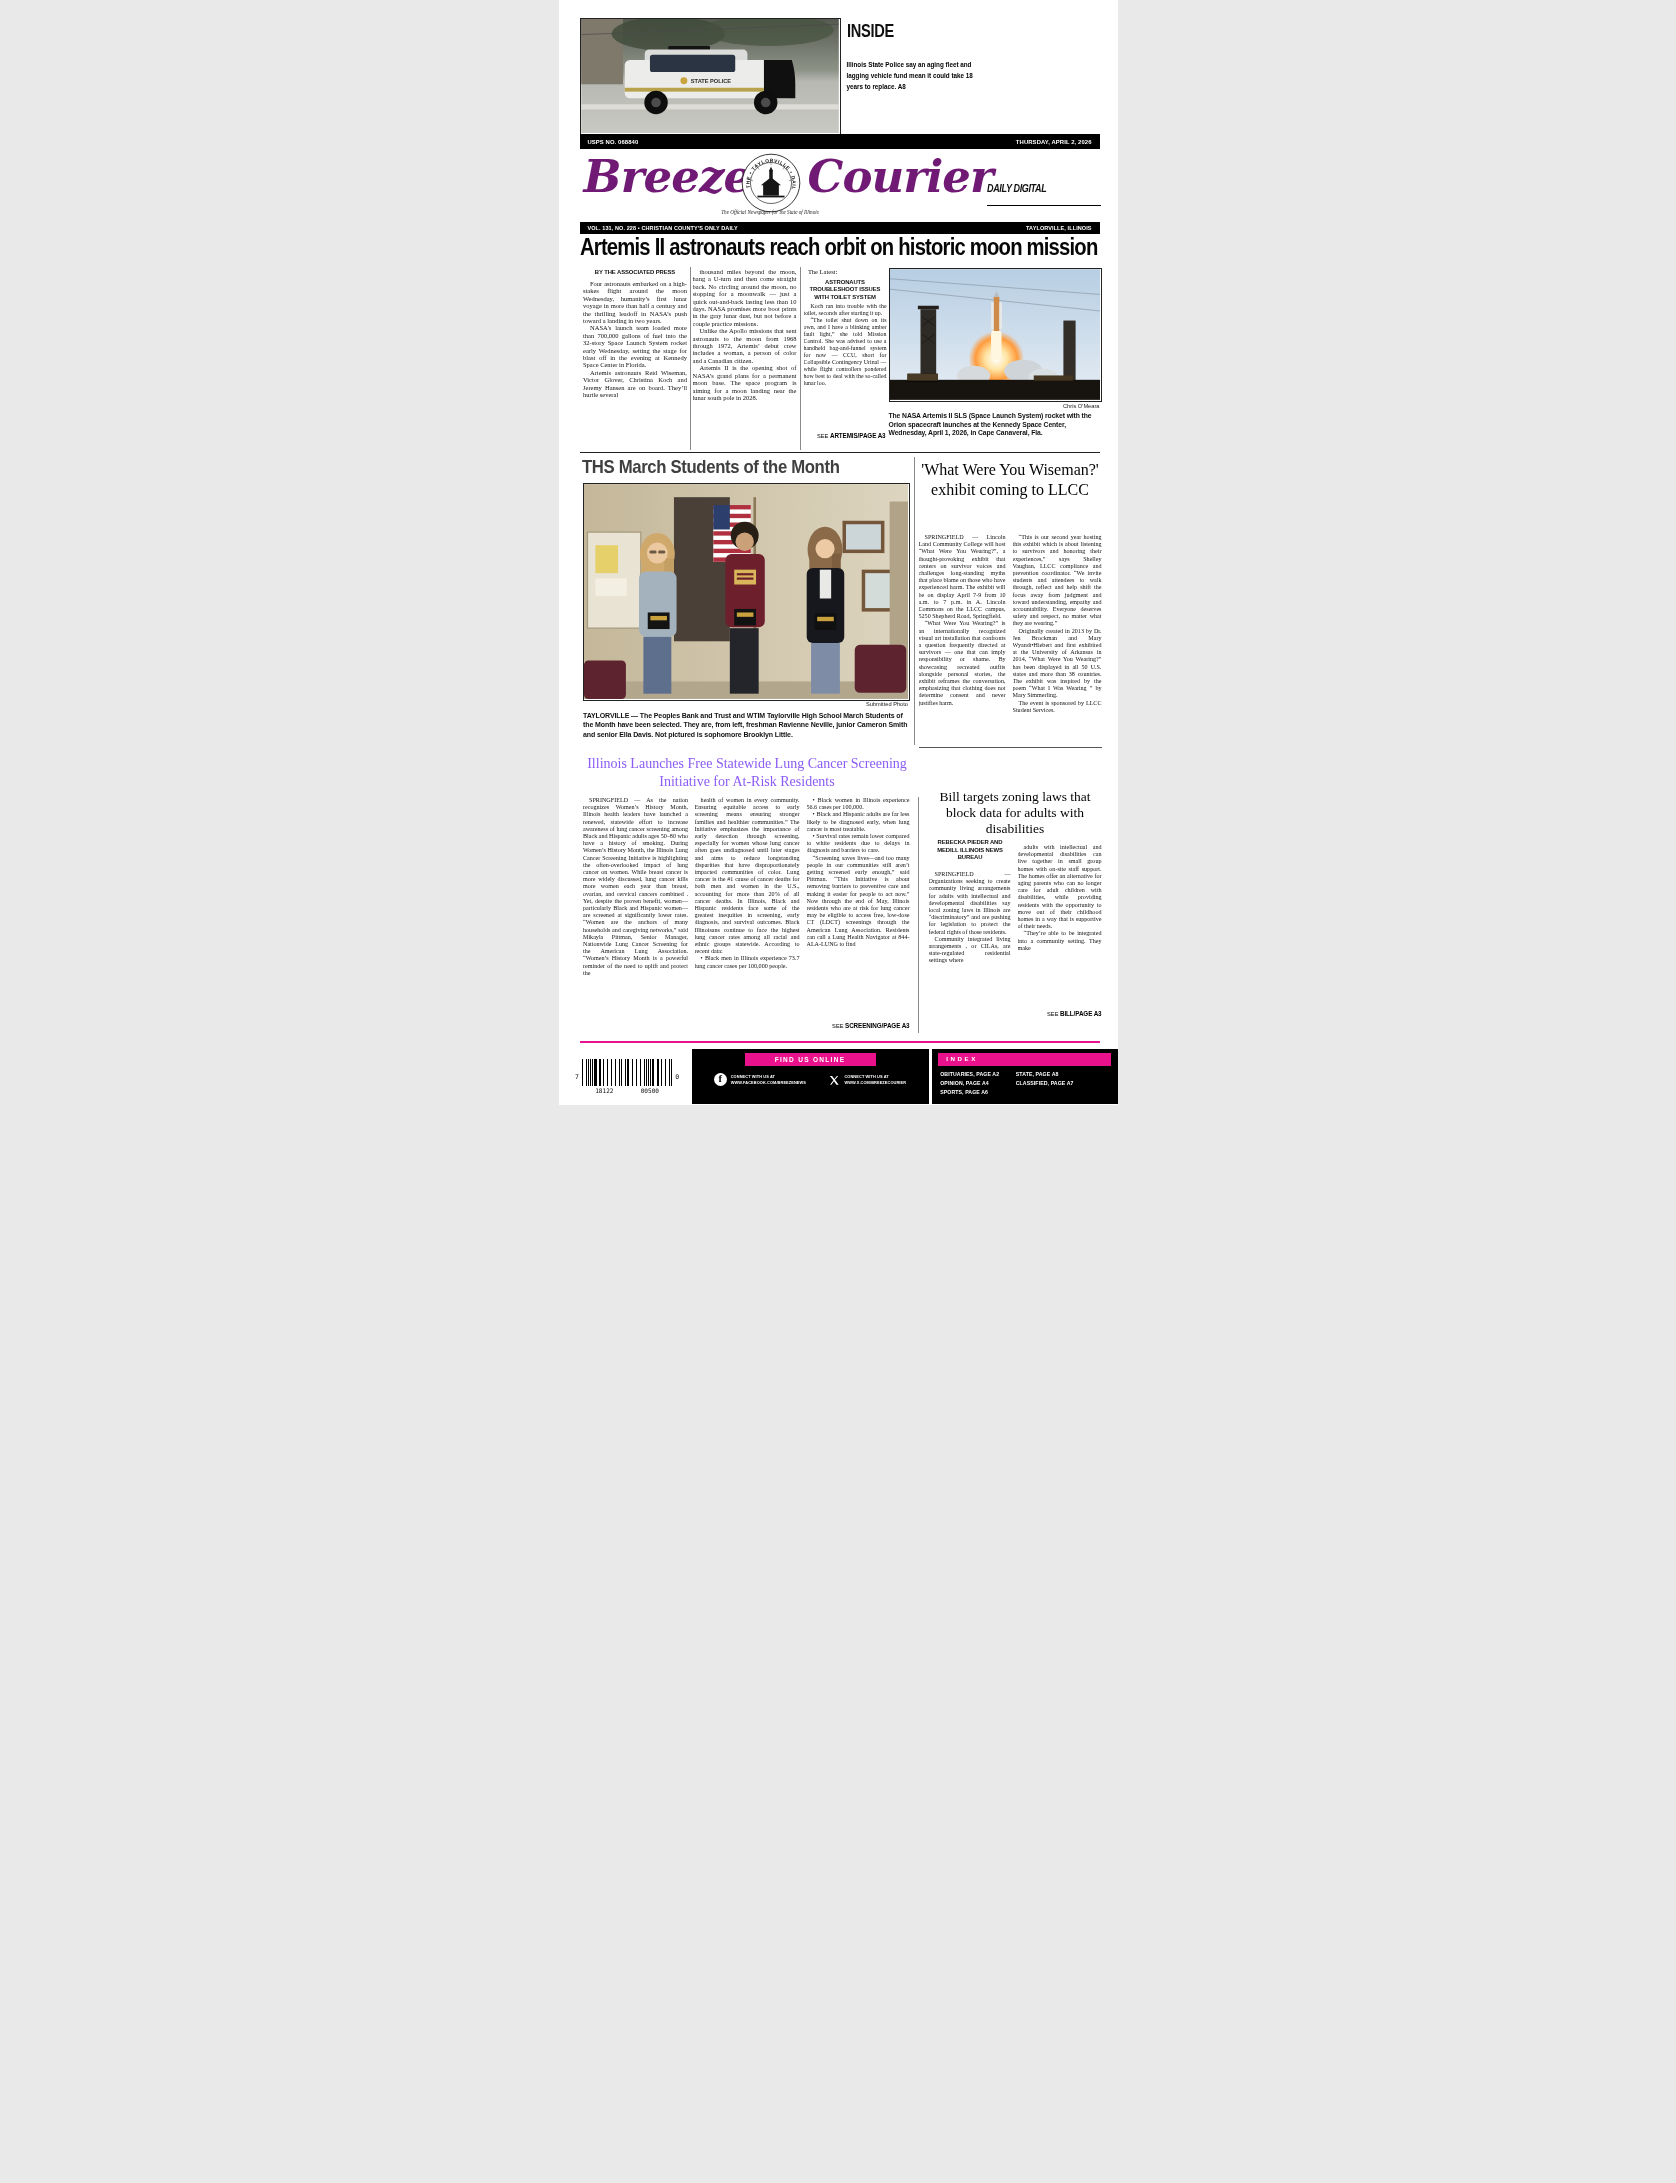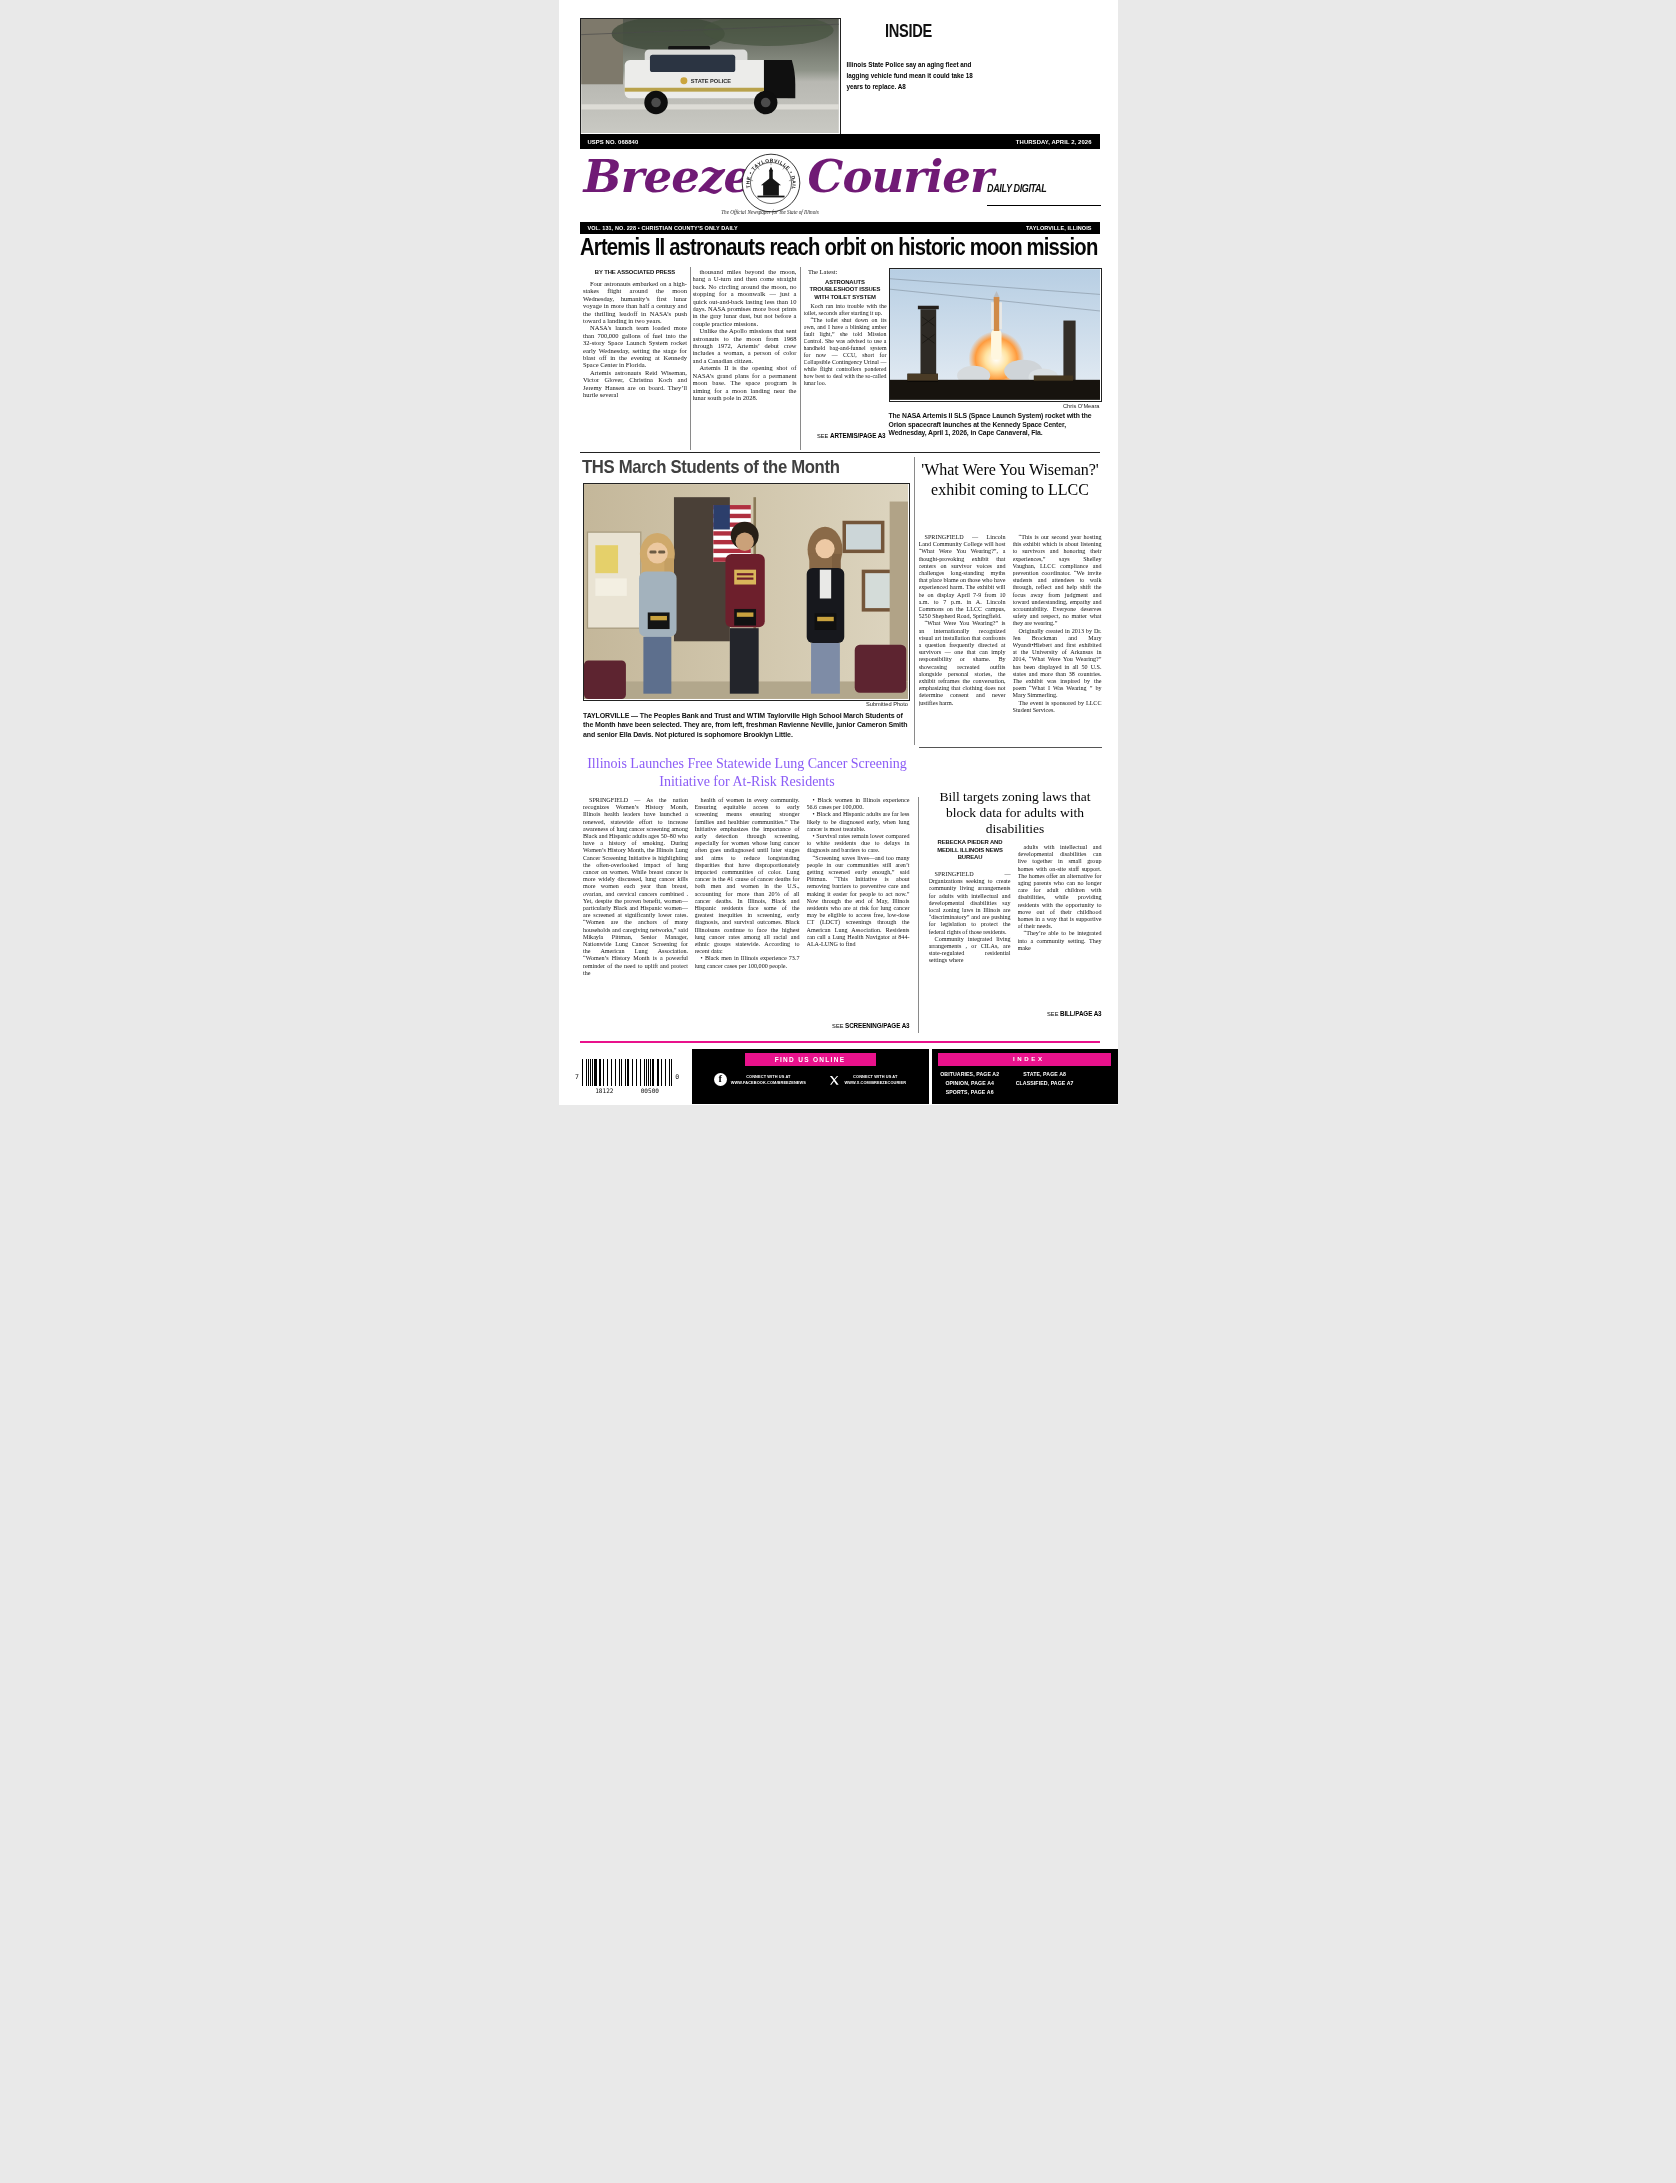--- a/index.html
+++ b/index.html
@@ -1,20 +1,20 @@
 <!DOCTYPE html>
 <html style="font-size:7px"><head>
 <meta charset="utf-8">
 <style>
   html,body{margin:0;padding:0;background:#e9e9e9;}
   .page{position:relative;width:559px;height:1105px;background:#fff;margin:0 auto;overflow:hidden;
         font-family:"Liberation Serif",serif;color:#111;}
   .abs{position:absolute;}
   
-  .cond{font-family:"Liberation Sans",sans-serif;font-weight:700;text-align:center;}
+  .cond{font-family:"Liberation Sans",sans-serif;font-weight:700;}
   .squeeze{display:inline-block;transform:scaleX(.88);transform-origin:left center;white-space:nowrap;}
   .bodycol{font-size:6.5px;line-height:7.4px;text-align:justify;overflow:hidden;}
   .bodycol p{margin:0;text-indent:7px;}
   .bodycol-sm{font-size:6.1px;line-height:7.2px;text-align:justify;overflow:hidden;}
   .bodycol-sm p{margin:0;text-indent:6.1px;}
   .jump{font-family:"Liberation Sans",sans-serif;font-size:5.7px;text-align:right;color:#000;}
   .jump .ref{font-weight:700;font-size:6.3px;letter-spacing:-0.1px;}
   .credit{font-family:"Liberation Sans",sans-serif;font-size:5.7px;text-align:right;color:#1a1a1a;}
   .vrule{width:0.4px;background:#8a8a8a;}
   

